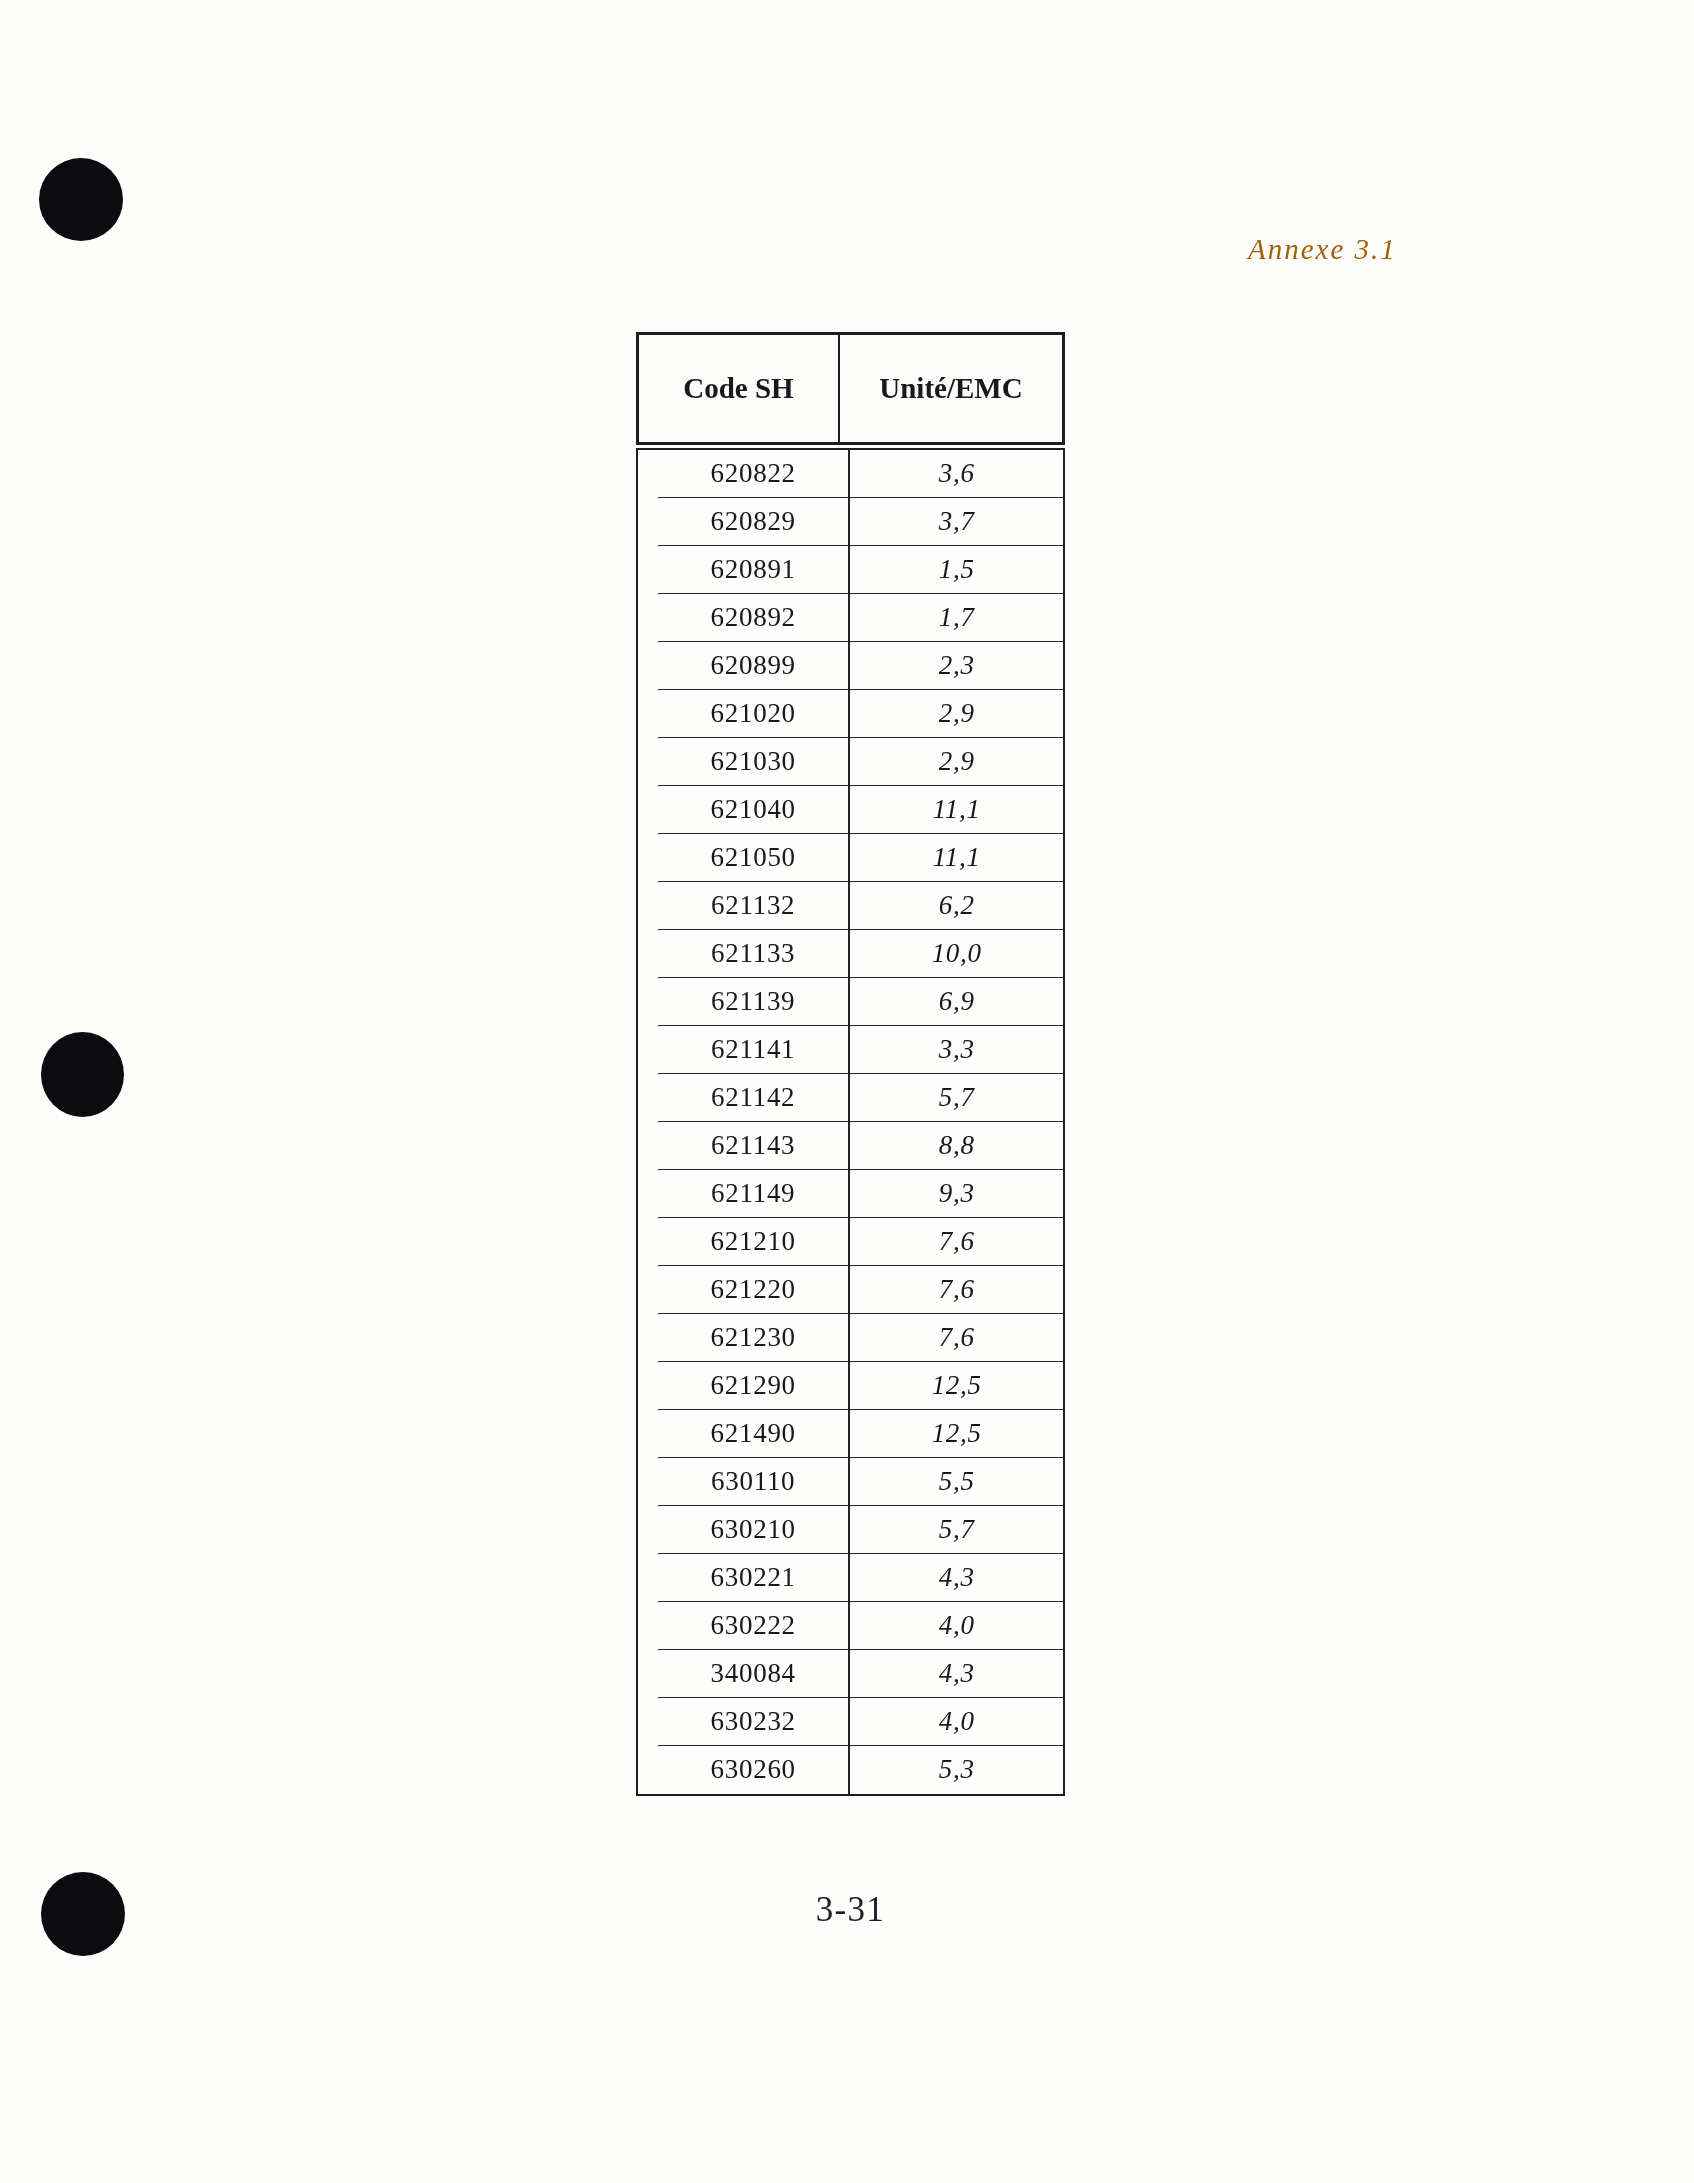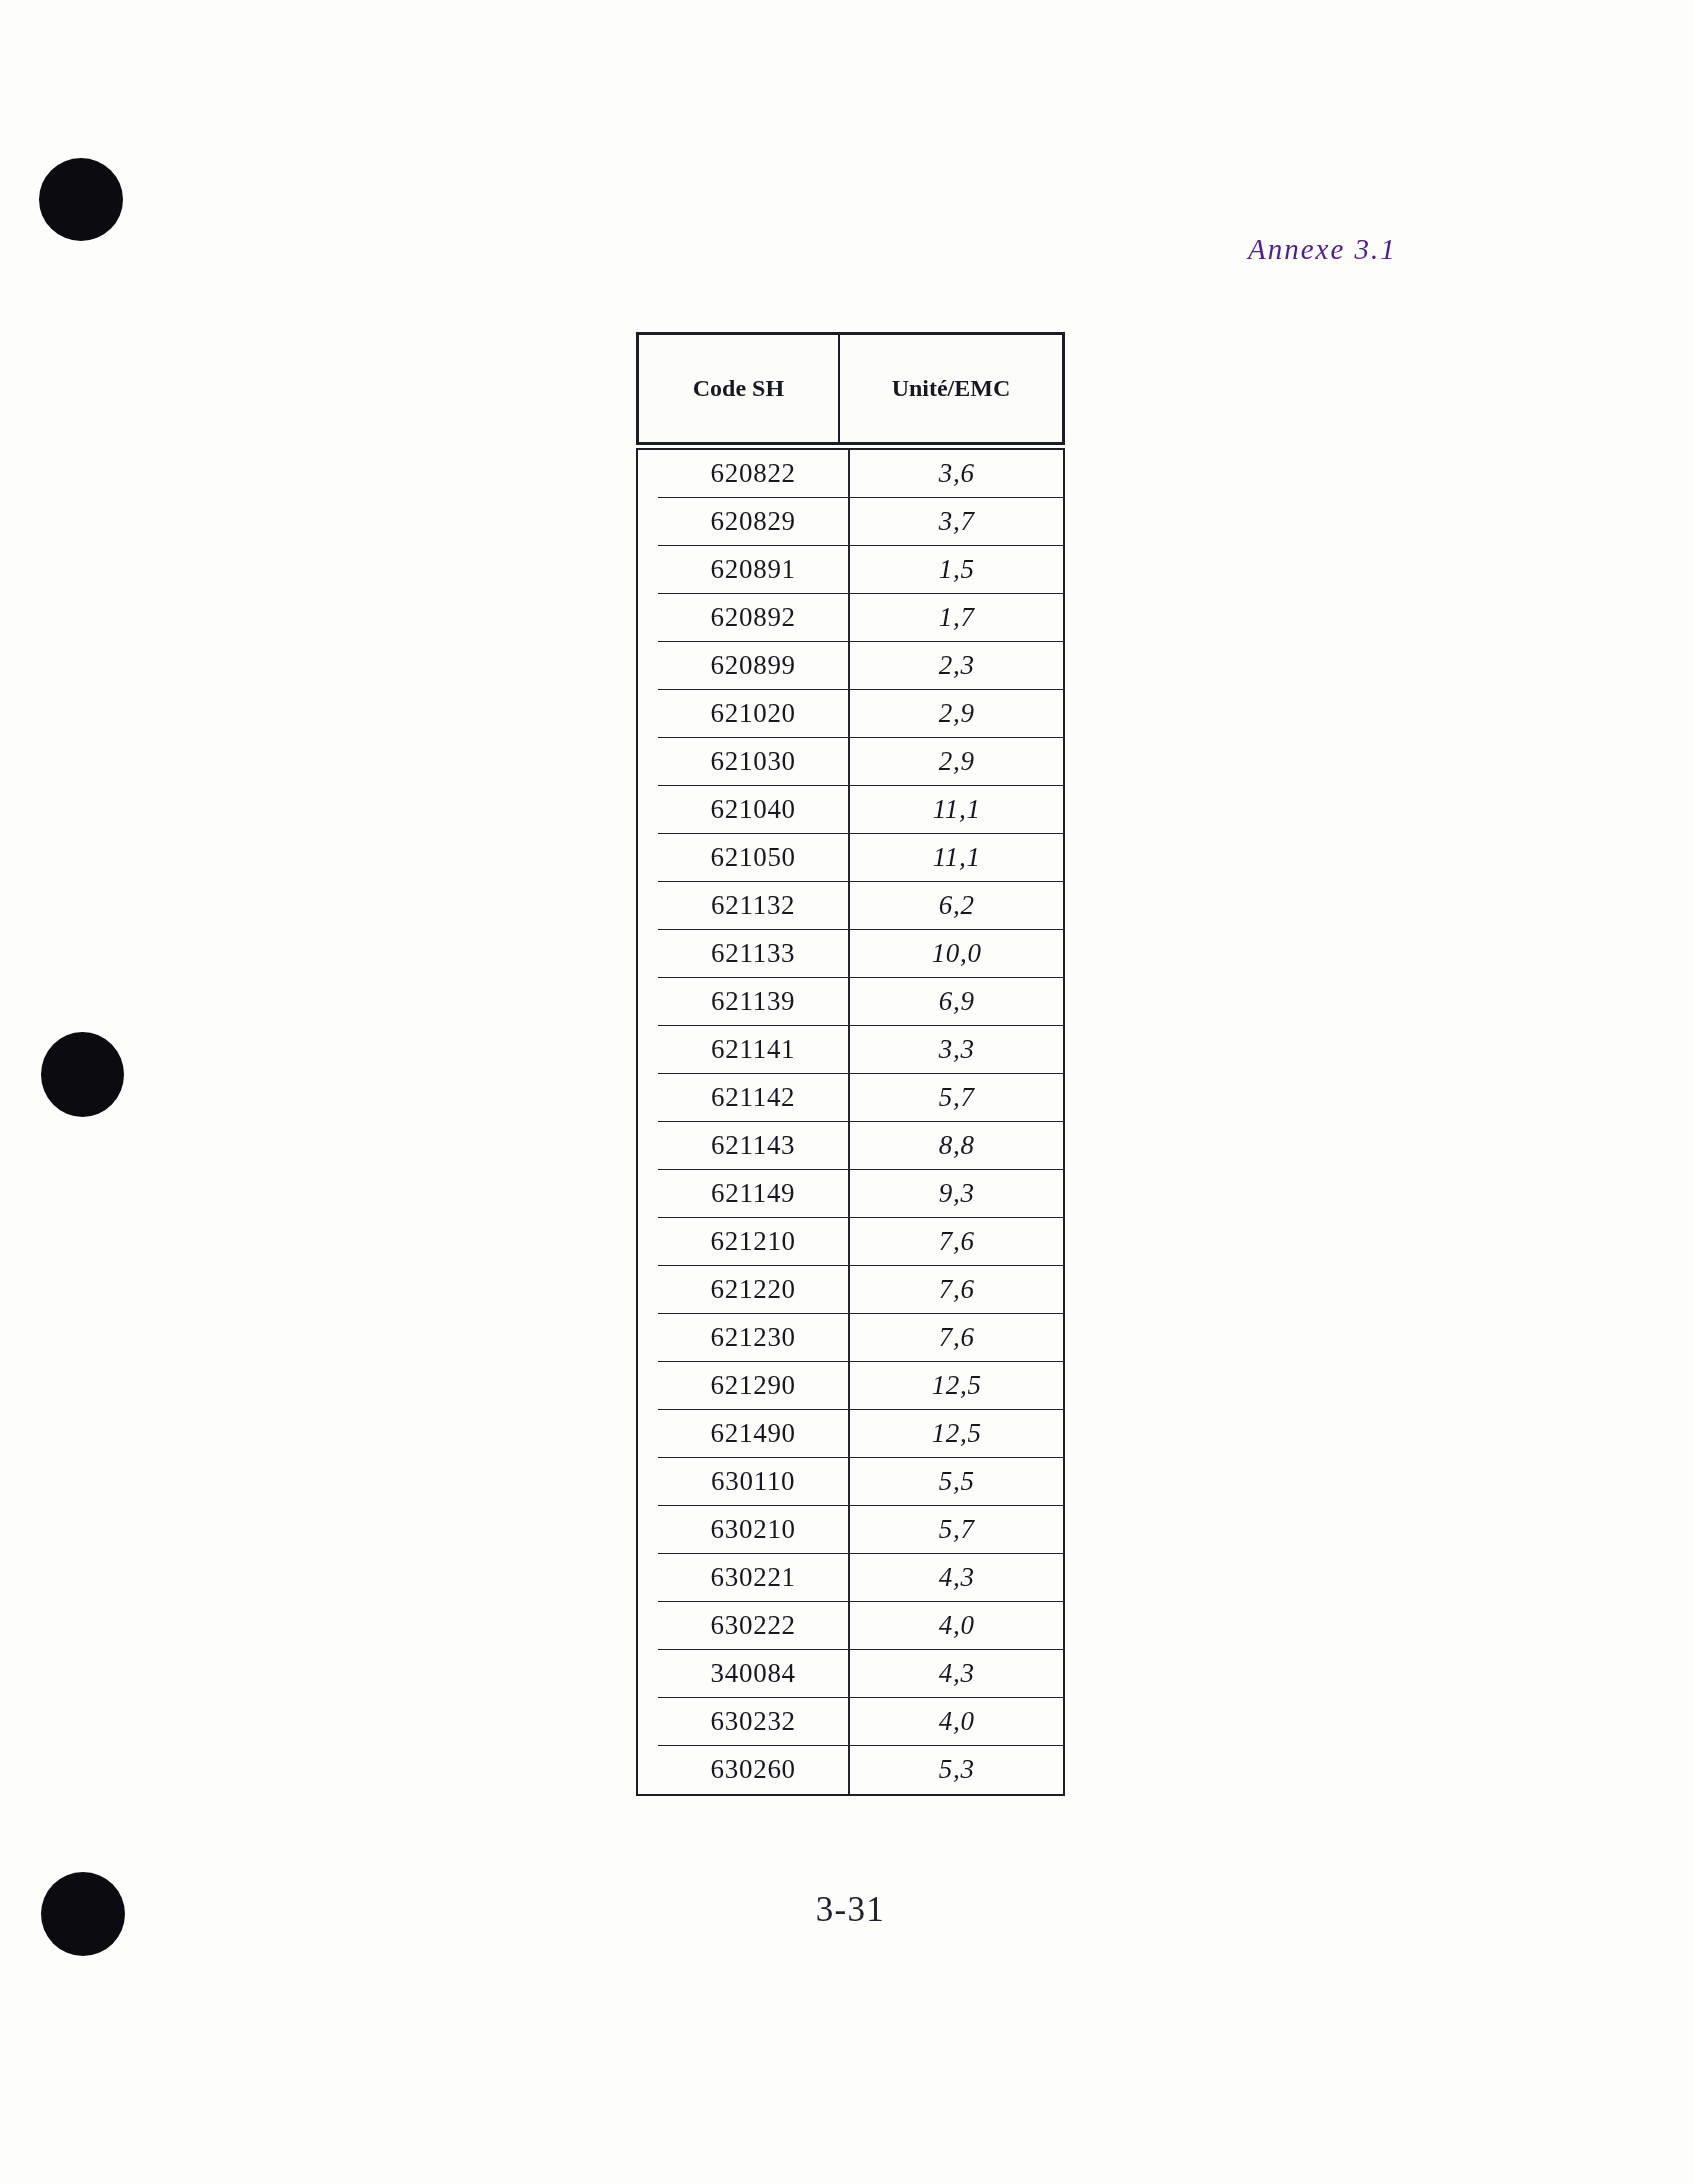--- a/index.html
+++ b/index.html
@@ -23,42 +23,42 @@
   .hole-1 { left: 39px;  top: 158px;  width: 84px; height: 83px; }
   .hole-2 { left: 41px;  top: 1032px; width: 83px; height: 85px; }
   .hole-3 { left: 41px;  top: 1872px; width: 84px; height: 84px; }
   .annexe {
     position: absolute;
     left: 1248px;
     top: 233px;
     font-style: italic;
     font-size: 29px;
     letter-spacing: 2px;
-    color: #4c1d95;
+    color: #a16207;
     white-space: nowrap;
   }
   .table-wrap {
     position: absolute;
     left: 636px;
     top: 332px;
     width: 429px;
   }
   .thead {
     display: flex;
     height: 113px;
     border: 3.3px solid #1d1d24;
     box-sizing: border-box;
     background: #fcfcfa;
   }
   .th {
     display: flex;
     align-items: center;
     justify-content: center;
     font-weight: bold;
-    font-size: 24px;
+    font-size: 29px;
     color: #18181f;
     box-sizing: border-box;
   }
   .th-code { width: 47.5%; border-right: 2.7px solid #1d1d24; }
   .th-unit { width: 52.5%; }
   .tbody {
     margin-top: 2.7px;
     border: 2.7px solid #1d1d24;
     box-sizing: border-box;
     background: #fdfdfc;

